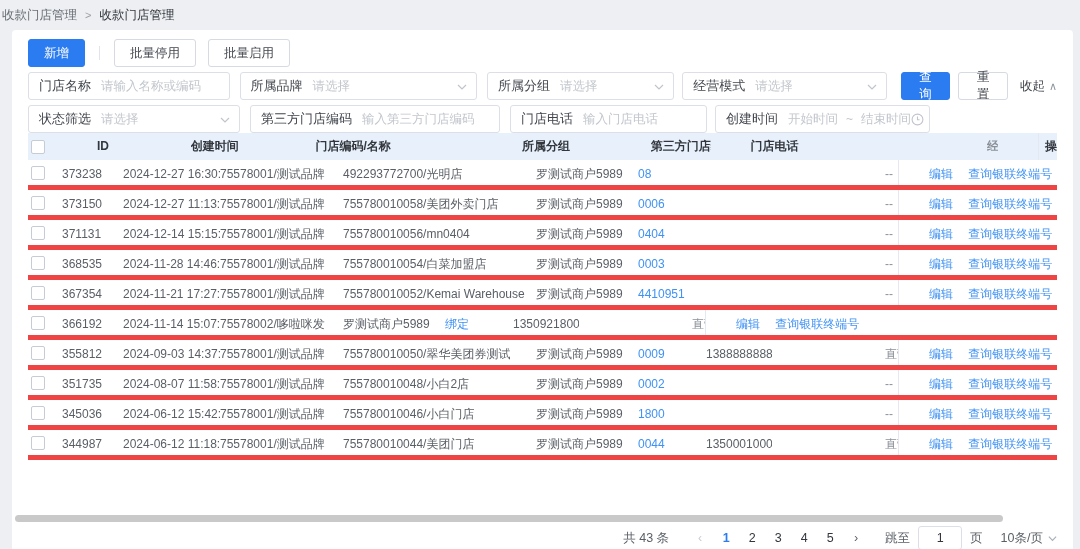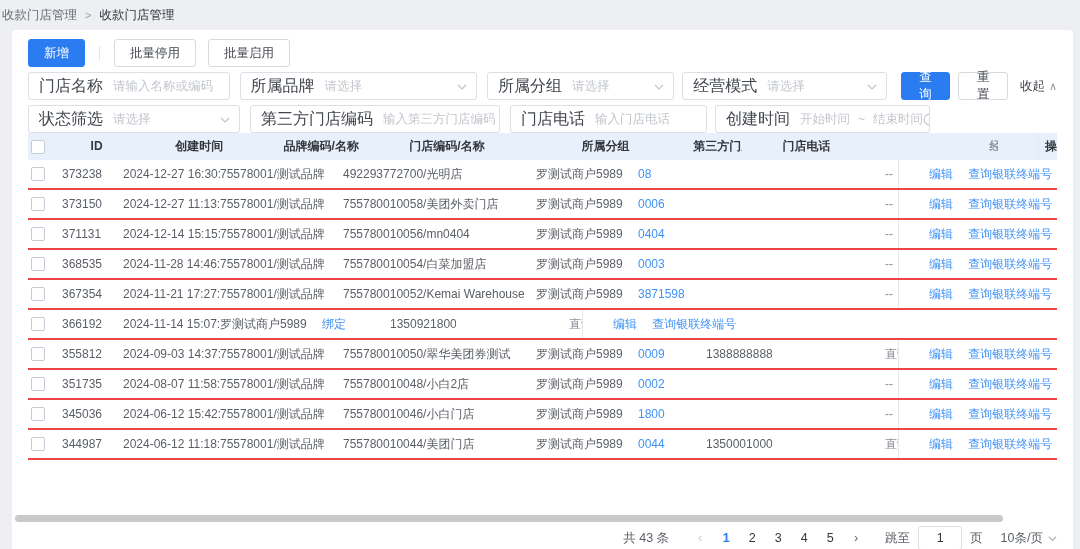--- a/index.html
+++ b/index.html
@@ -25,39 +25,39 @@
          font-family:inherit; display:inline-flex; align-items:center; }
   .btn.primary { background:#2b7cf0; border-color:#2b7cf0; color:#fff; }
   .vdiv { width:1px; height:14px; background:#e1e4e9; margin:0 14px; display:inline-block; }
   .toolbar .btn + .btn { margin-left:12px; }
 
   
   .frow { display:flex; align-items:center; height:28px; margin-top:5px; }
   .frow:first-of-type { margin-top:5px; }
   .field { position:relative; height:28px; border:1px solid #dcdfe5; border-radius:3px;
            background:#fff; display:flex; align-items:center; padding:0 10px; cursor:text; overflow:hidden; }
-  .flabel { color:#42464d; font-size:16px; white-space:nowrap; margin-right:10px; }
+  .flabel { color:#42464d; font-size:13px; white-space:nowrap; margin-right:10px; }
   .fph { color:#c2c6cc; font-size:12.5px; white-space:nowrap; }
   .chev { position:absolute; right:9px; top:9px; color:#c0c4cc; }
   .w1 { width:212px; }
   .w2 { width:250px; margin-left:10px; }
   .w3 { width:197px; margin-left:10px; }
   .w4 { width:215px; margin-left:8px; }
   .range-sep { color:#c2c6cc; margin:0 8px; }
   .clock { margin-left:auto; color:#c0c4cc; flex:none; }
   .btn.search { margin-left:14px; padding:0 12px; }
   .btn.reset { margin-left:8px; padding:0 12px; }
   .collapse { margin-left:12px; color:#42464d; font-size:12.5px; cursor:pointer; white-space:nowrap; }
   .collapse .up { color:#8f959e; font-size:11px; margin-left:4px; }
 
   
   .tbl { margin-top:0; }
   .thead { display:flex; height:27px; line-height:27px; background:#e8f1fb; margin-top:0;gap:40px; }
   .th { font-weight:700; color:#33373d; position:relative; overflow:hidden; white-space:nowrap; padding-right:12px; }
-  .tr { display:flex; height:30px; line-height:29px; border-bottom:2px solid #ef4444; background:#fff; }
+  .tr { display:flex; height:30px; line-height:29px; border-bottom:5px solid #ef4444; background:#fff; }
   .td { color:#5a5f66; overflow:hidden; white-space:nowrap; padding-right:12px; }
   .col-check { width:34px; padding-right:0; display:flex; align-items:center; }
   .checkbox { width:14px; height:14px; border:1px solid #c6ccd6; border-radius:2px; background:#fff; margin-left:3px; display:inline-block; cursor:pointer; }
   .col-id { width:61px; }
   .col-created { width:97px; }
   .col-brand { width:123px; }
   .col-store { width:193px; }
   .col-group { width:102px; }
   .col-third { width:68px; }
   .col-phone { width:66px; }
@@ -165,21 +165,20 @@
     </div>
   </div>
 
   <div class="tbl">
     <div class="thead">
       <div class="th col-check">
           <span class="checkbox"></span>
         </div>
       <div class="th col-id">ID</div>
       <div class="th col-created hd">创建时间</div>
-      <div class="th col-brand hd">品牌编码/名称</div>
       <div class="th col-store hd">门店编码/名称</div>
       <div class="th col-group hd">所属分组</div>
       <div class="th col-third hd">第三方门店编码</div>
       <div class="th col-phone hd">门店电话</div>
       <div class="th col-address hd">门店地址</div>
       <div class="th col-mode hd">经营模式</div>
       <div class="th col-actions">操作</div>
     </div>
     <div class="tbody">
   <div class="tr">
@@ -260,36 +259,37 @@
 
   <div class="tr">
     <div class="td col-check">
             <span class="checkbox"></span>
           </div>
     <div class="td col-id">367354</div>
     <div class="td col-created">2024-11-21 17:27:20</div>
     <div class="td col-brand">75578001/测试品牌</div>
     <div class="td col-store">755780010052/Kemai Warehouse</div>
     <div class="td col-group">罗测试商户5989</div>
-    <div class="td col-third link">3871598</div>
+    <div class="td col-third link">4410951</div>
     <div class="td col-phone"></div>
     <div class="td col-address"></div>
     <div class="td col-mode">--</div>
     <div class="td col-actions">
       <span class="link">编辑</span>
       <span class="link">查询银联终端号</span>
     </div>
   </div>
 
   <div class="tr">
     <div class="td col-check">
             <span class="checkbox"></span>
           </div>
     <div class="td col-id">366192</div>
     <div class="td col-created">2024-11-14 15:07:38</div>
+    <div class="td col-brand">75578002/哆啦咪发</div>
     <div class="td col-group">罗测试商户5989</div>
     <div class="td col-third link">绑定</div>
     <div class="td col-phone">13509218003</div>
     <div class="td col-address">广东省深圳市南山区1</div>
     <div class="td col-mode">直营</div>
     <div class="td col-actions">
       <span class="link">编辑</span>
       <span class="link">查询银联终端号</span>
     </div>
   </div>

